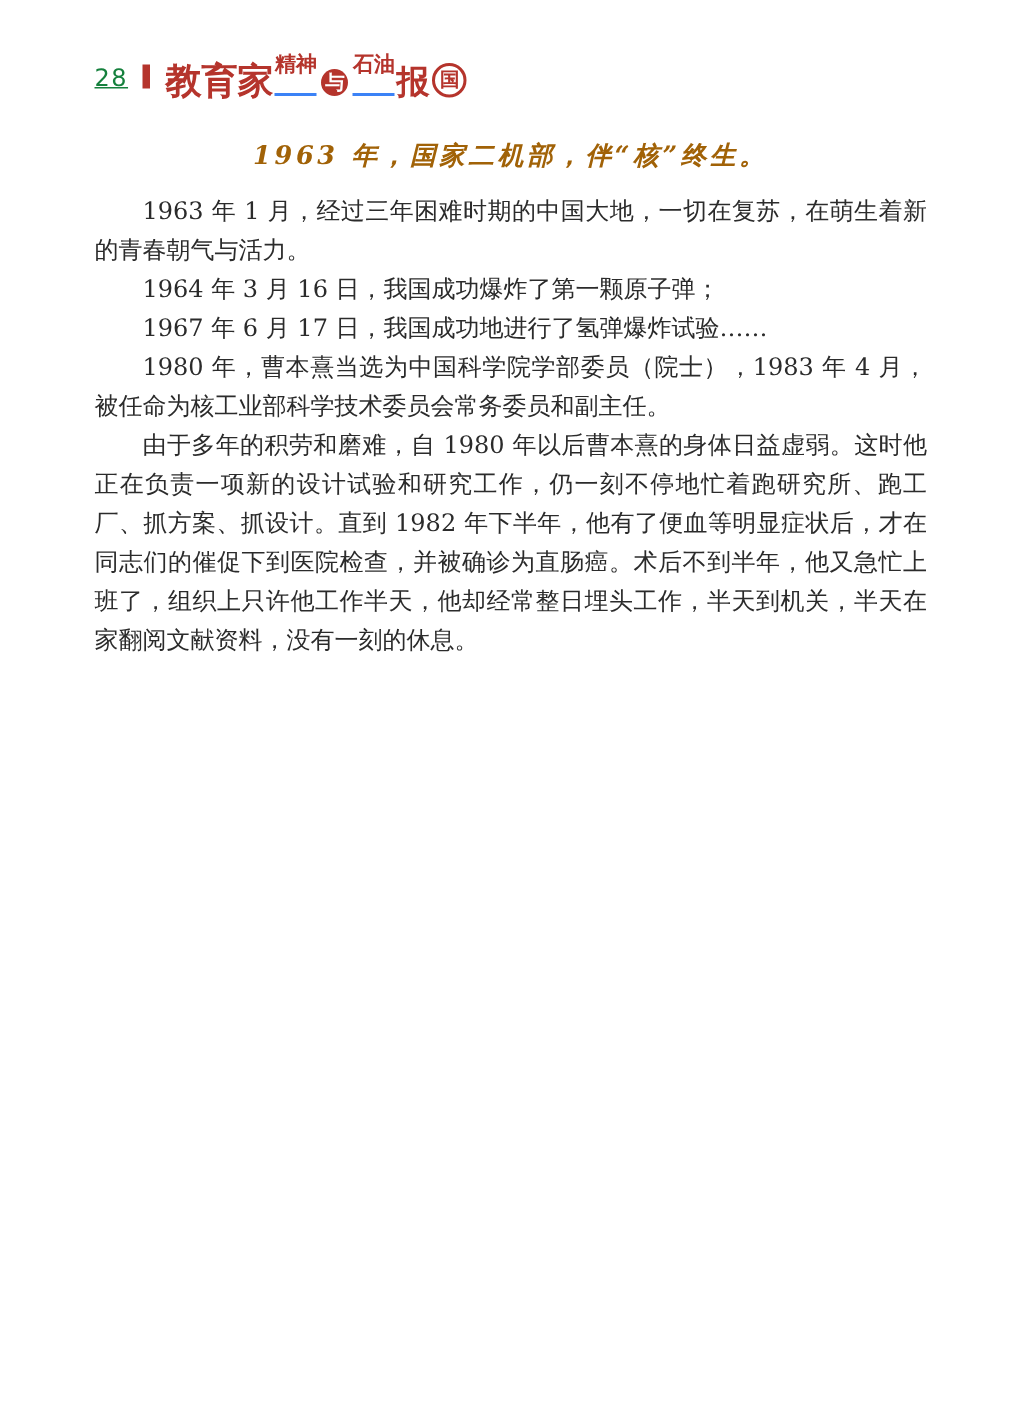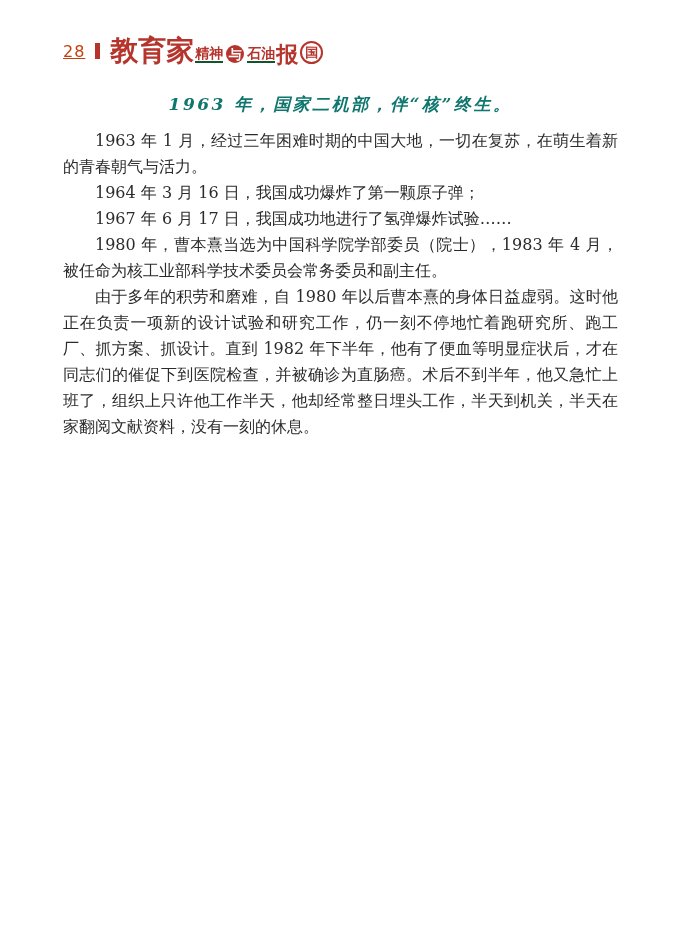--- a/index.html
+++ b/index.html
@@ -17,44 +17,44 @@
   
   .header {
     display: flex;
     align-items: center;
     height: 30px;
     margin-bottom: 24px;
   }
   .page-number {
     font-family: "DejaVu Sans", "Liberation Sans", sans-serif;
     font-size: 16px;
-    color: #c2410c;
+    color: #15803d;
     margin-right: 10px;
     letter-spacing: 1px;
     text-decoration: underline;
   }
   .header-bar {
     width: 5px;
     height: 16px;
     background: #b5342c;
     margin-right: 10px;
   }
   .logo {
     display: inline-flex;
     align-items: flex-end;
     color: #b5342c;
     font-weight: bold;
     line-height: 1;
     white-space: nowrap;
   }
-  .logo .seg-big { font-size: 28px; }
+  .logo .seg-big { font-size: 24px; }
   .logo .seg-small {
     font-size: 14px;
-    padding-bottom: 1px;
-    border-bottom: 2px solid #14532d;
+    padding-bottom: 12px;
+    border-bottom: 2px solid #3b82f6;
     margin: 0 1px 2px 1px;
   }
   .logo .seg-circle-filled {
     width: 18px; height: 18px;
     border-radius: 50%;
     background: #b5342c;
     color: #ffffff;
     font-size: 13px;
     display: inline-flex;
     align-items: center;
@@ -79,21 +79,21 @@
     color: #2b2b2b;
     text-align: justify;
   }
   .content p {
     margin: 0;
     text-indent: 2em;
   }
   
   .section-heading {
     text-align: center;
-    color: #0f766e;
+    color: #a16207;
     font-weight: bold;
     font-size: 17px;
     line-height: 28px;
     letter-spacing: 2.5px;
     margin: 10px 0 10px 0;
     font-style: italic;
     text-indent: 0;
   }
   .section-heading .hline { display: block; font-style: italic; }
 </style>

